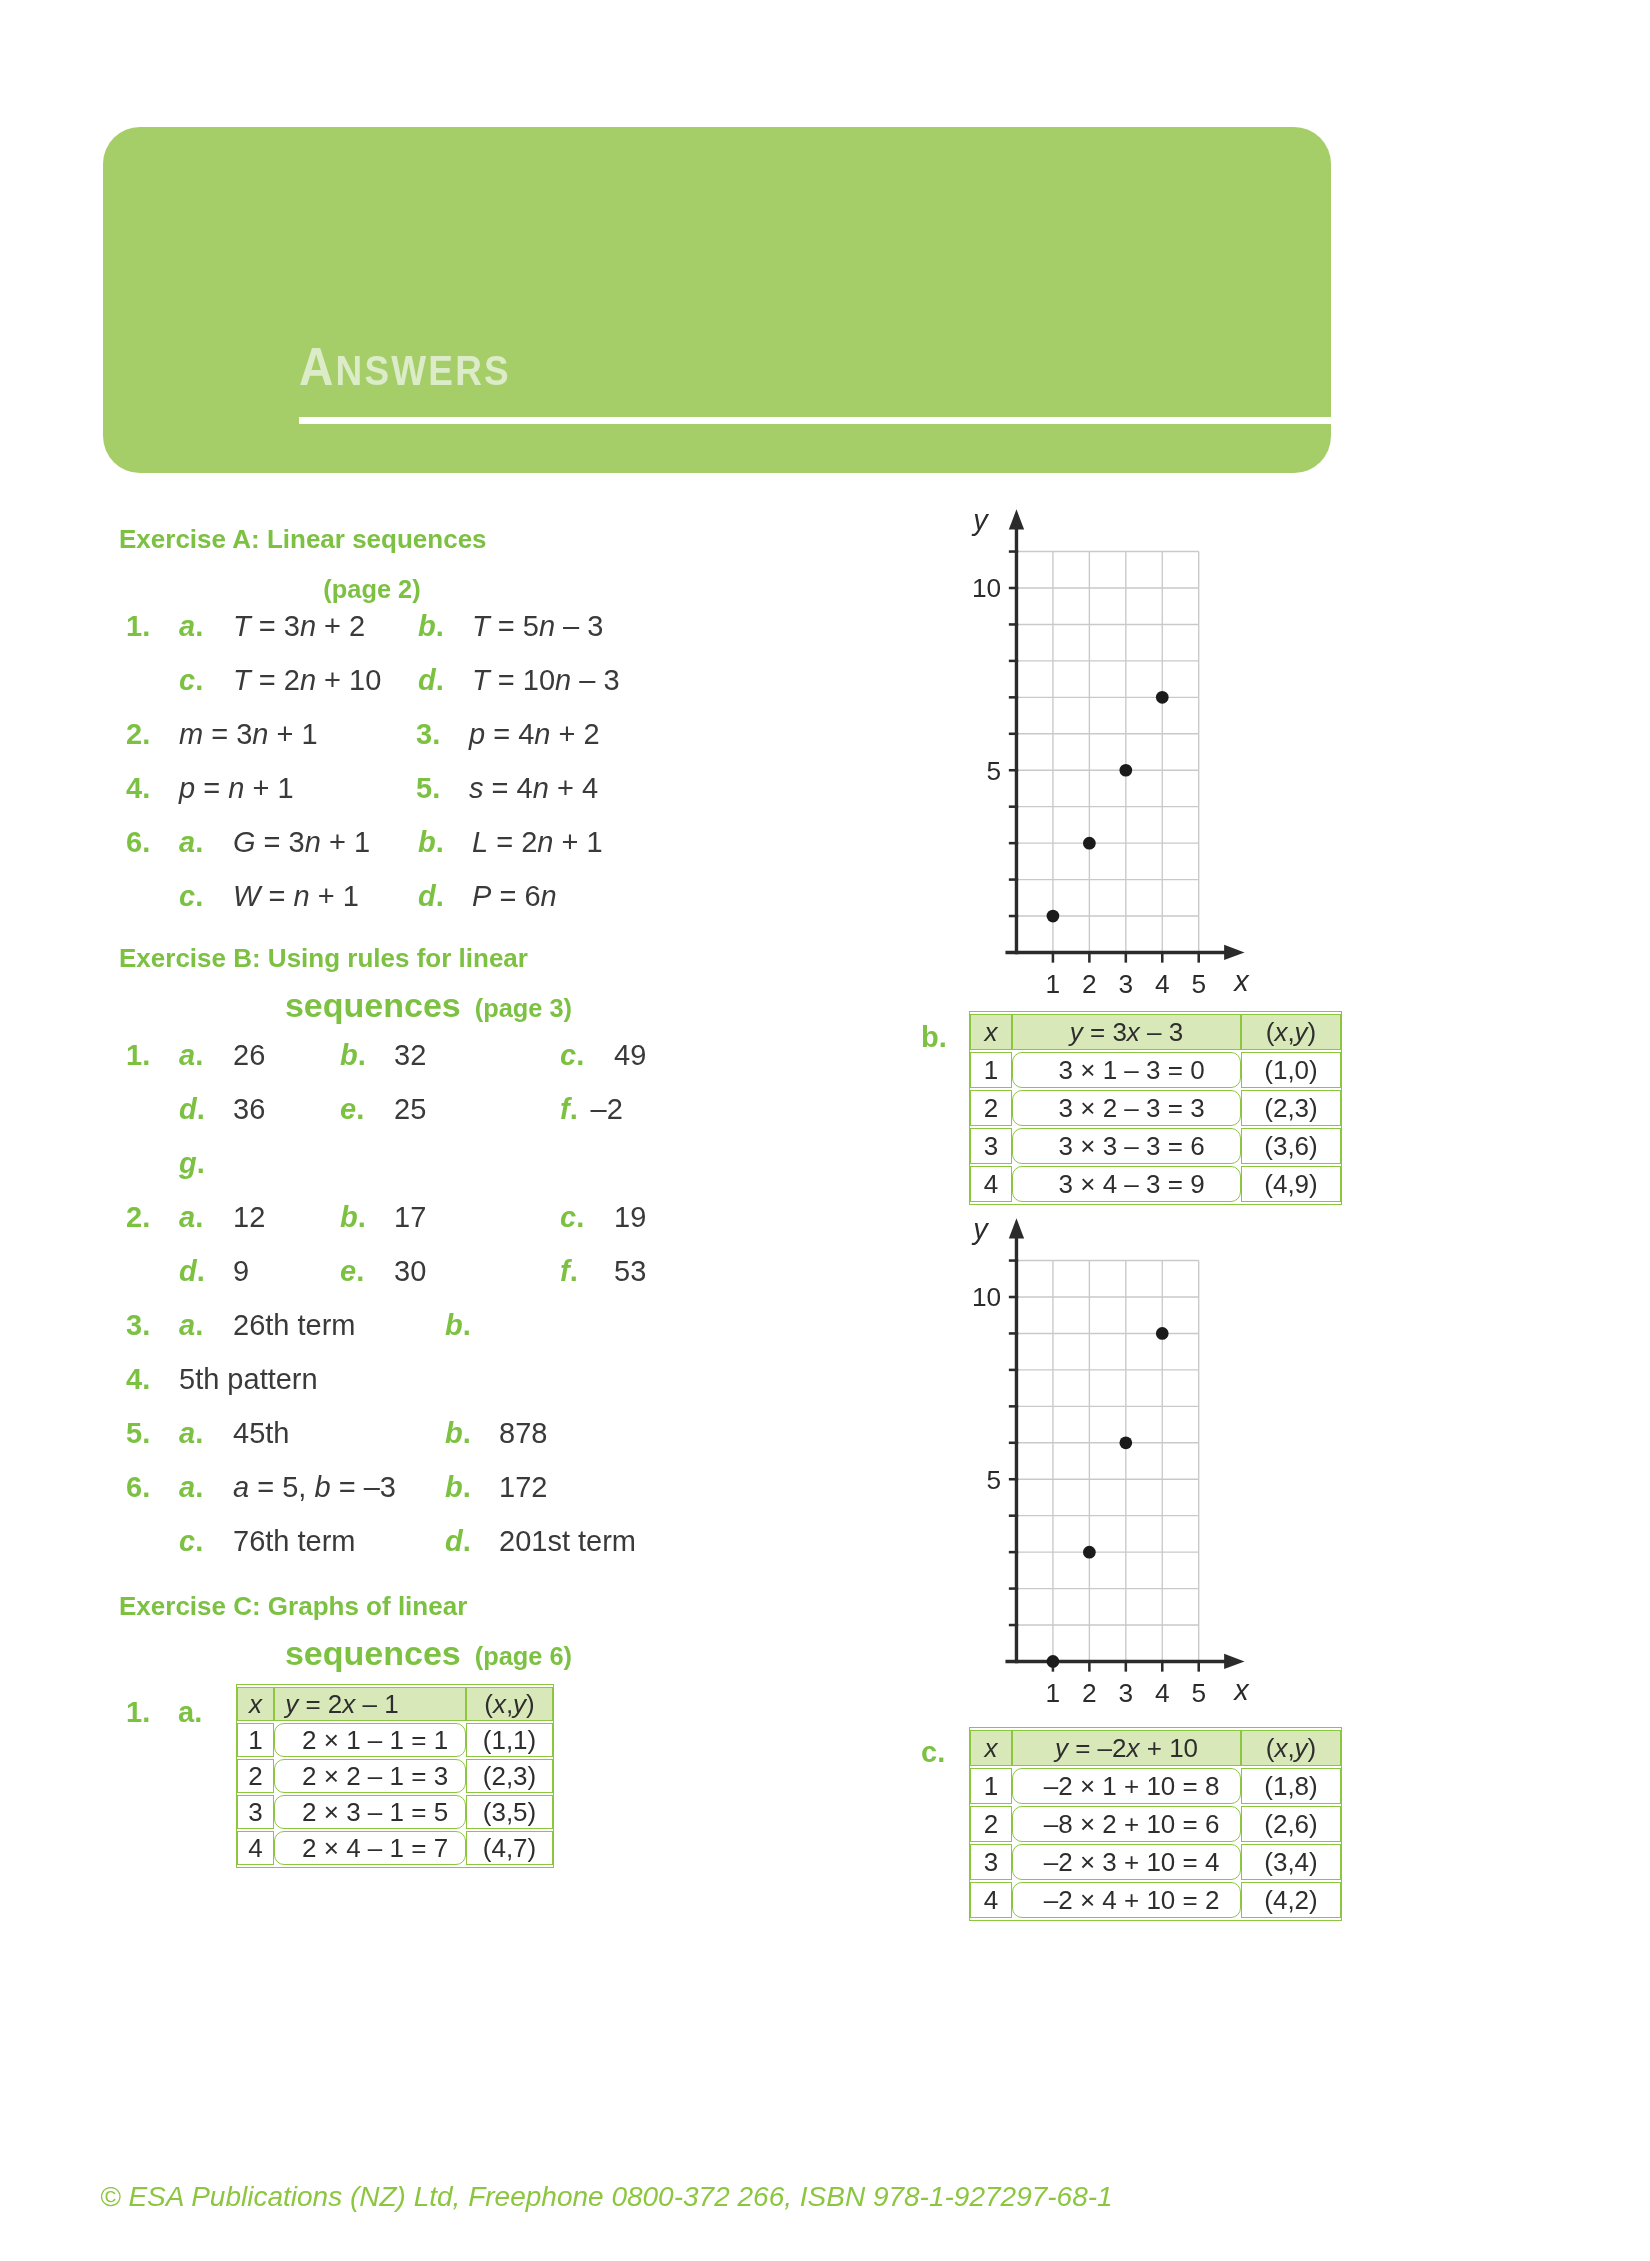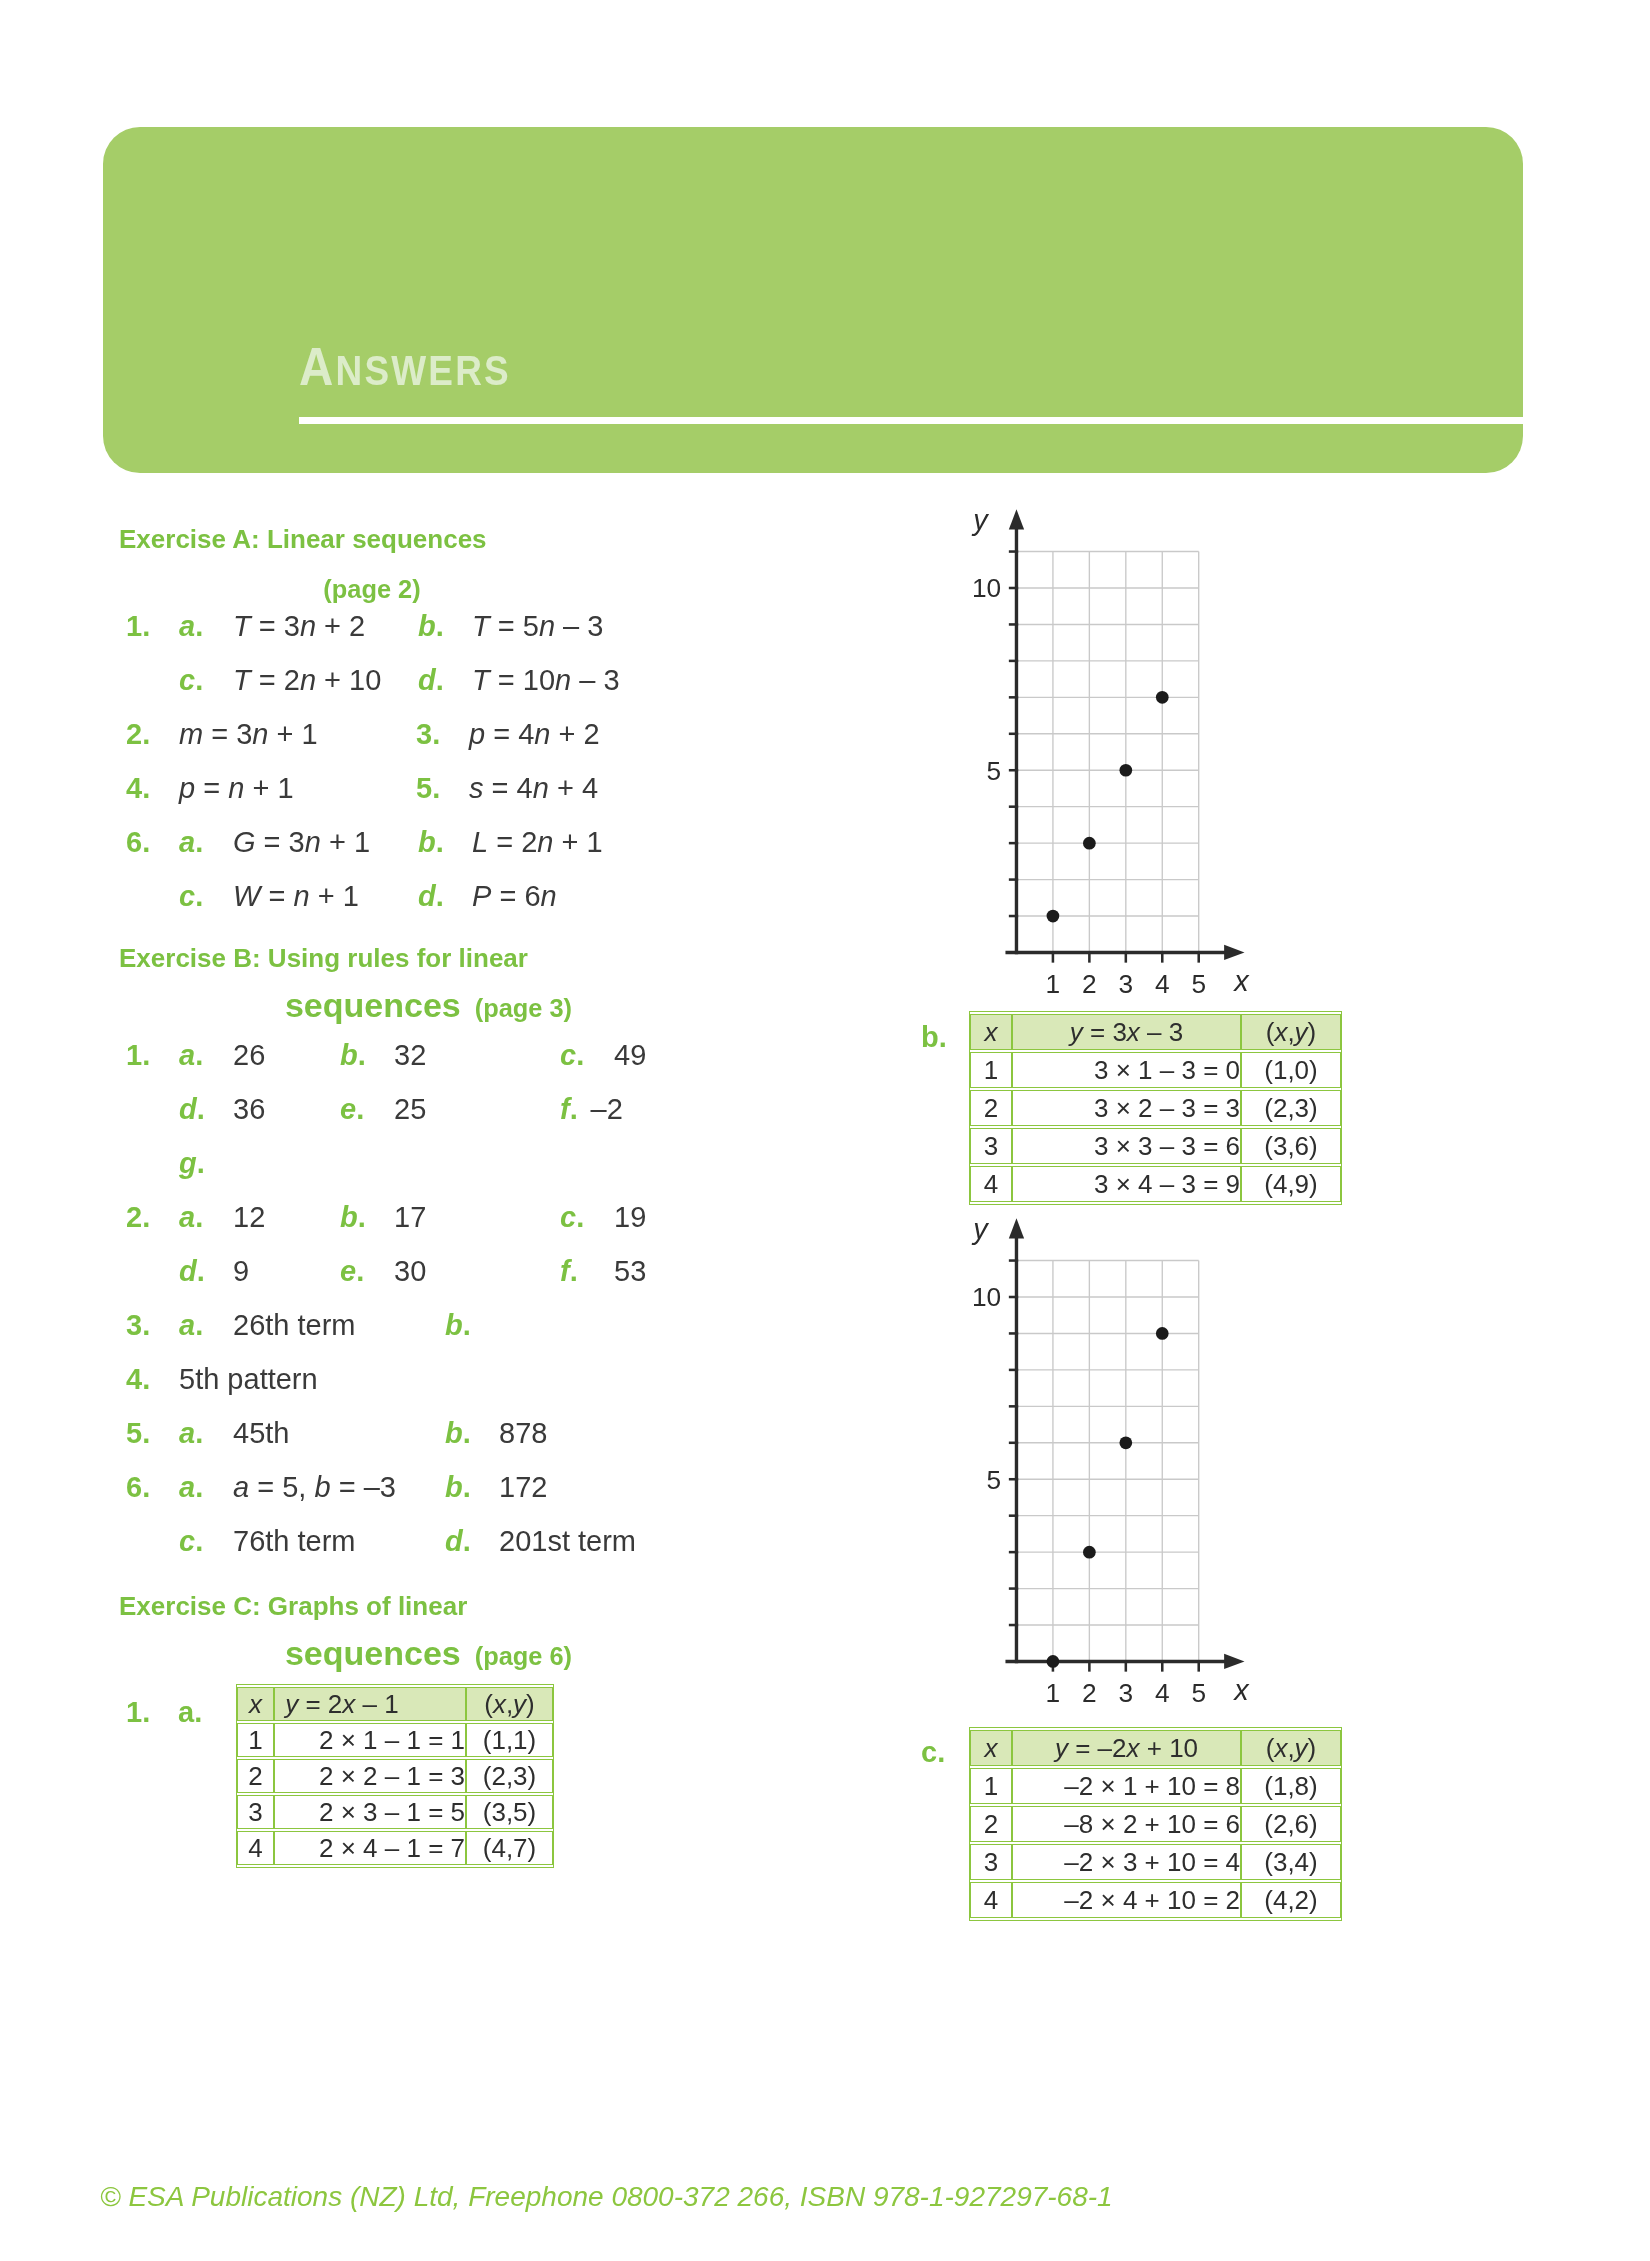--- a/index.html
+++ b/index.html
@@ -13,21 +13,21 @@
     --grid-gray:#c9c9c9;
     --axis-dark:#2b2b2b;
   }
   html,body{margin:0;padding:0;background:#fff;}
   #page{
     position:relative;width:1651px;height:2261px;background:#ffffff;overflow:hidden;
     font-family:"Liberation Sans",sans-serif;color:var(--text);
   }
   
   .hdr-block{
-    position:absolute;left:103px;top:127px;width:1420px;height:346px;
+    position:absolute;left:103px;top:127px;width:1228px;height:346px;
     background:var(--block-green);border-radius:37px;
   }
   .answers-title{
     position:absolute;left:196px;top:212px;color:var(--block-title);
     font-weight:700;letter-spacing:2.5px;transform:scaleX(.88);transform-origin:left;
     white-space:nowrap;line-height:1;
   }
   .answers-title .big{font-size:54px;}
   .answers-title .rest{font-size:42px;}
   .title-underline{
@@ -68,21 +68,21 @@
         background:#fff;table-layout:fixed;}
   .t-a .vals{width:316px;}
   .t-bc .vals{width:372px;}
   .vals th,.vals td{border:1.7px solid var(--table-border);padding:0;font-size:26px;color:#2e2e2e;}
   .t-a .vals th,.t-a .vals td{height:32px;}
   .t-bc .vals th,.t-bc .vals td{height:34px;}
   .vals th{background:var(--table-header-bg);font-weight:400;}
   .t-a col.cx{width:37px;} .t-a col.cf{width:192px;} .t-a col.cxy{width:87px;}
   .t-bc col.cx{width:42px;} .t-bc col.cf{width:229px;} .t-bc col.cxy{width:100px;}
   .hx,.dx,.hxy,.dxy{text-align:center;}
-  .df{text-align:right;padding-left:10.2px !important;}
+  .df{text-align:center;padding-left:10.2px !important;border-radius:10px;}
   .t-a .hf{text-align:left;padding-left:10.2px !important;}
   .t-bc .hf{text-align:center;}
   .tbl-label{position:absolute;color:var(--accent-green);font-weight:700;font-size:29px;line-height:34px;}
   #lbl-1a-num{left:126px;top:1695px;}
   #lbl-1a-let{left:178px;top:1695px;}
   #lbl-b{left:921px;top:1020px;}
   #lbl-c{left:921px;top:1735px;}
   
   .graph{position:absolute;width:314px;height:534px;}
   #graph-0{left:940px;top:499px;}

